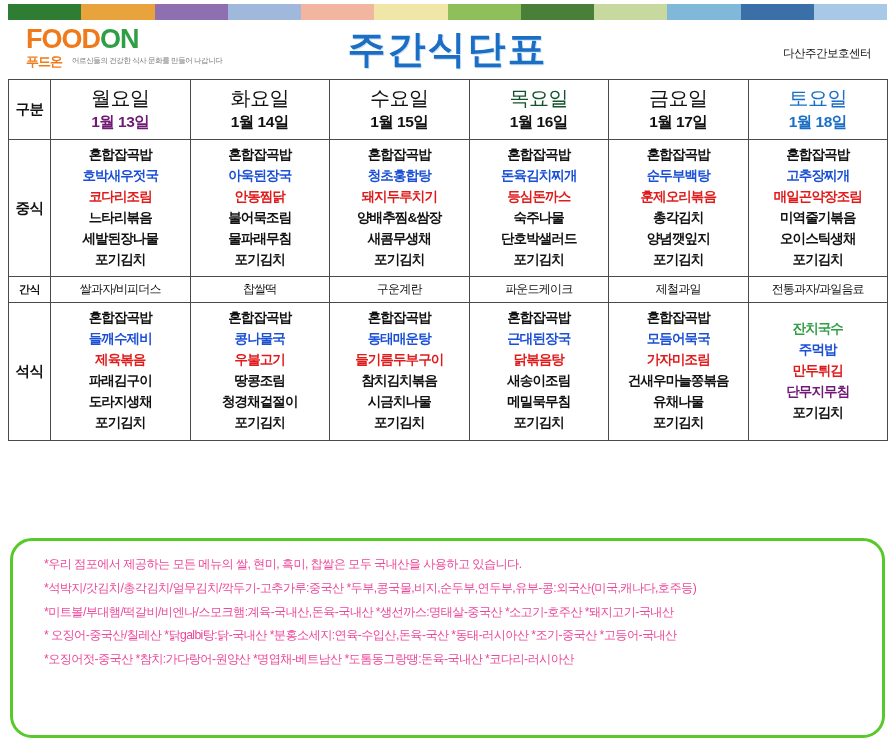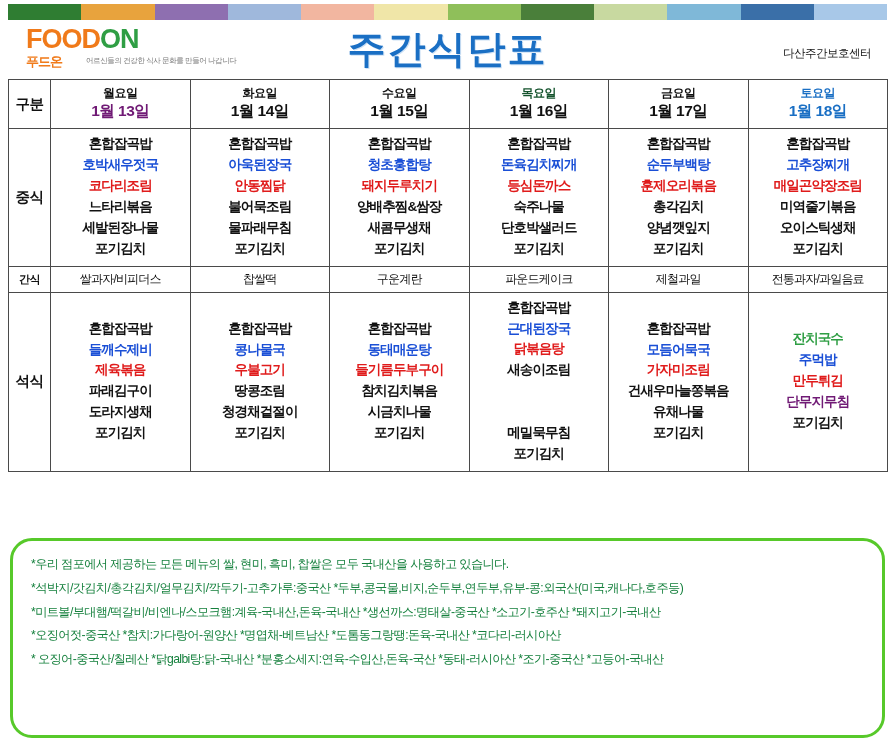--- a/index.html
+++ b/index.html
@@ -44,21 +44,21 @@
   .logo-main .g1 { color: #f07a1a; }
   .logo-main .g2 { color: #2f9e44; }
   .logo-sub {
     font-size: 13px;
     font-weight: bold;
     color: #f07a1a;
     letter-spacing: -1px;
   }
   .logo-tag {
     position: absolute;
-    left: 78px; top: 34px;
+    left: 64px; top: 34px;
     font-size: 7.5px;
     color: #7a7a7a;
     letter-spacing: -0.4px;
   }
   .title {
     position: absolute;
     left: 0; right: 0; top: 2px;
     text-align: center;
     font-size: 38px;
     font-weight: bold;
@@ -96,22 +96,22 @@
     letter-spacing: -0.5px;
   }
   td.rowlabel.small { font-size: 11px; }
   td.daycol { width: 139.5px; }
 
   .dayhead {
     padding: 5px 0 6px 0;
     line-height: 1.35;
   }
   .dayhead .dname {
-    font-size: 12px;
-    font-weight: bold;
+    font-size: 20px;
+    font-weight: normal;
     letter-spacing: -0.5px;
   }
   .dayhead .ddate {
     font-size: 15.5px;
     font-weight: bold;
     letter-spacing: -0.5px;
   }
   .cell-list {
     padding: 5px 2px 6px 2px;
     line-height: 1.55;
@@ -136,24 +136,25 @@
     position: absolute;
     left: 10px; top: 538px;
     width: 875px; height: 200px;
     border: 3px solid #57c92a;
     border-radius: 22px;
     background: #ffffff;
     padding: 12px 16px 8px 18px;
   }
   .notebox div {
     font-size: 12.2px;
-    color: #15803d;
+    color: #ec4899;
     letter-spacing: -0.6px;
     line-height: 1.95;
     white-space: nowrap;
+    margin-left: 13px;
   }
 </style>
 </head>
 <body>
 
 <div id="page">
 
   <div class="colorbar" id="colorbar">
       <span style="background: rgb(47, 125, 50);"></span>
       <span style="background: rgb(232, 163, 61);"></span>
@@ -335,21 +336,21 @@
               <div style="color: rgb(17, 17, 17);">시금치나물</div>
               <div style="color: rgb(17, 17, 17);">포기김치</div>
             </div>
           </td>
           <td class="daycol">
             <div class="cell-list">
               <div style="color: rgb(17, 17, 17);">혼합잡곡밥</div>
               <div style="color: rgb(26, 79, 214);">근대된장국</div>
               <div style="color: rgb(224, 27, 27);">닭볶음탕</div>
               <div style="color: rgb(17, 17, 17);">새송이조림</div>
-              <div style="color: rgb(17, 17, 17); margin-top: 42px;">메밀묵무침</div>
+              <div style="color: rgb(17, 17, 17);">메밀묵무침</div>
               <div style="color: rgb(17, 17, 17);">포기김치</div>
             </div>
           </td>
           <td class="daycol">
             <div class="cell-list">
               <div style="color: rgb(17, 17, 17);">혼합잡곡밥</div>
               <div style="color: rgb(26, 79, 214); text-align: center;">모듬어묵국</div>
               <div style="color: rgb(224, 27, 27); font-family: Liberation Serif, serif;">가자미조림</div>
               <div style="color: rgb(17, 17, 17);">건새우마늘쫑볶음</div>
               <div style="color: rgb(17, 17, 17);">유채나물</div>
@@ -366,17 +367,17 @@
             </div>
           </td>
         </tr>
       </tbody>
   </table>
 
   <div class="notebox" id="notebox">
       <div>*우리 점포에서 제공하는 모든 메뉴의 쌀, 현미, 흑미, 찹쌀은 모두 국내산을 사용하고 있습니다.</div>
       <div>*석박지/갓김치/총각김치/얼무김치/깍두기-고추가루:중국산  *두부,콩국물,비지,순두부,연두부,유부-콩:외국산(미국,캐나다,호주등)</div>
       <div>*미트볼/부대햄/떡갈비/비엔나/스모크햄:계육-국내산,돈육-국내산  *생선까스:명태살-중국산  *소고기-호주산  *돼지고기-국내산</div>
+      <div>* 오징어-중국산/칠레산  *닭galbi탕:닭-국내산  *분홍소세지:연육-수입산,돈육-국산  *동태-러시아산  *조기-중국산  *고등어-국내산</div>
       <div>*오징어젓-중국산  *참치:가다랑어-원양산  *명엽채-베트남산  *도톰동그랑땡:돈육-국내산  *코다리-러시아산</div>
-      <div>* 오징어-중국산/칠레산  *닭galbi탕:닭-국내산  *분홍소세지:연육-수입산,돈육-국산  *동태-러시아산  *조기-중국산  *고등어-국내산</div>
     </div>
 
 </div>
 
 </body></html>

